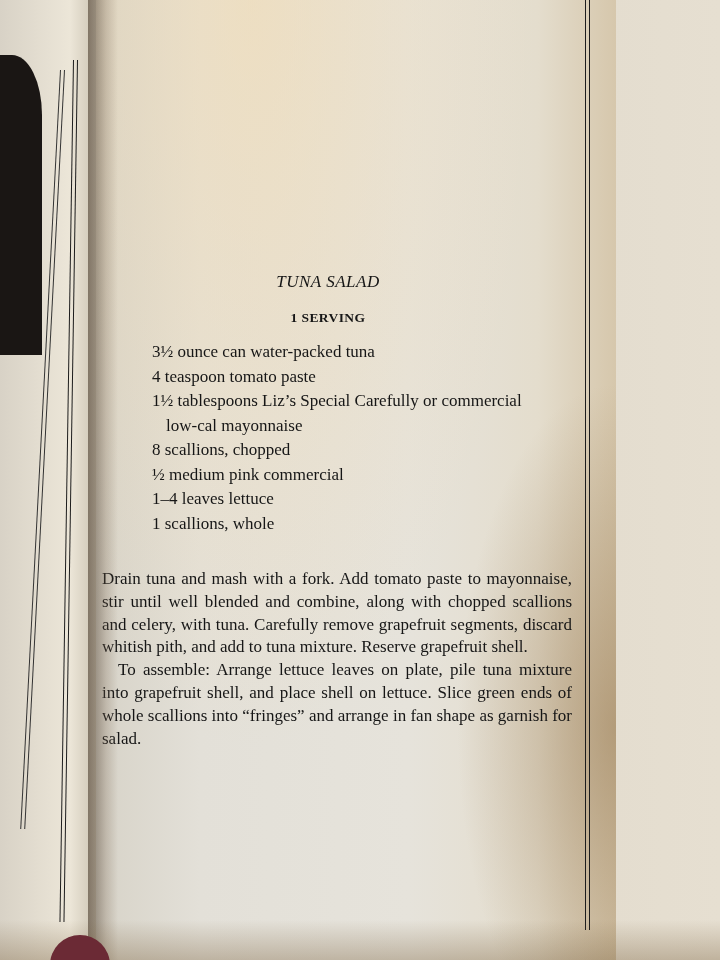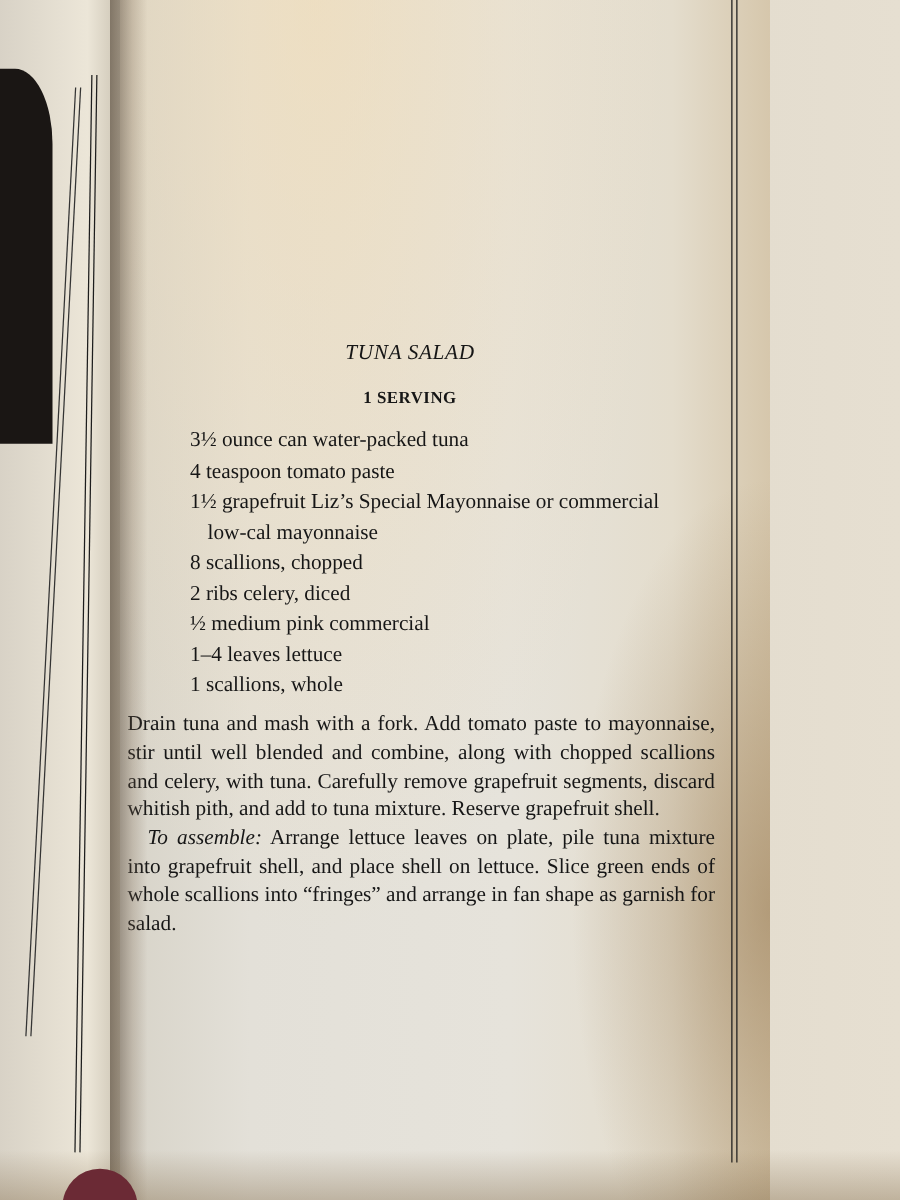--- a/index.html
+++ b/index.html
@@ -158,21 +158,20 @@
       line-height: 22.8px;
       text-align: justify;
     }
     .method p {
       margin: 0;
     }
     .method p + p {
       text-indent: 16px;
     }
     .method .lead {
-      font-style: italic;
     }
   </style>
 </head>
 <body>
 
 <div class="scene">
   <div class="left-page">
     <div class="left-photo"></div>
     <div class="left-rule-a"></div>
     <div class="left-rule-b"></div>
@@ -186,23 +185,22 @@
     <div class="rule right-1"></div>
     <div class="rule right-2"></div>
 
     <div class="content">
       <div class="title">TUNA SALAD</div>
       <div class="servings">1 SERVING</div>
 
       <ul class="ingredients">
         <li>3½ ounce can water-packed tuna</li>
         <li>4 teaspoon tomato paste</li>
-        <li>1½ grapefruit Liz’s Special Mayonnaise or commercial low-cal mayonnaise</li>
+        <li>1½ tablespoons Liz’s Special Carefully or commercial low-cal mayonnaise</li>
         <li>8 scallions, chopped</li>
-        <li>2 ribs celery, diced</li>
         <li>½ medium pink commercial</li>
         <li>1–4 leaves lettuce</li>
         <li>1 scallions, whole</li>
       </ul>
 
       <div class="method">
         <p>Drain tuna and mash with a fork. Add tomato paste to mayonnaise, stir until well blended and combine, along with chopped scallions and celery, with tuna. Carefully remove grapefruit segments, discard whitish pith, and add to tuna mixture. Reserve grapefruit shell.</p>
         <p><span class="lead">To assemble:</span><span> Arrange lettuce leaves on plate, pile tuna mixture into grapefruit shell, and place shell on lettuce. Slice green ends of whole scallions into “fringes” and arrange in fan shape as garnish for salad.</span></p>
       </div>
     </div>

